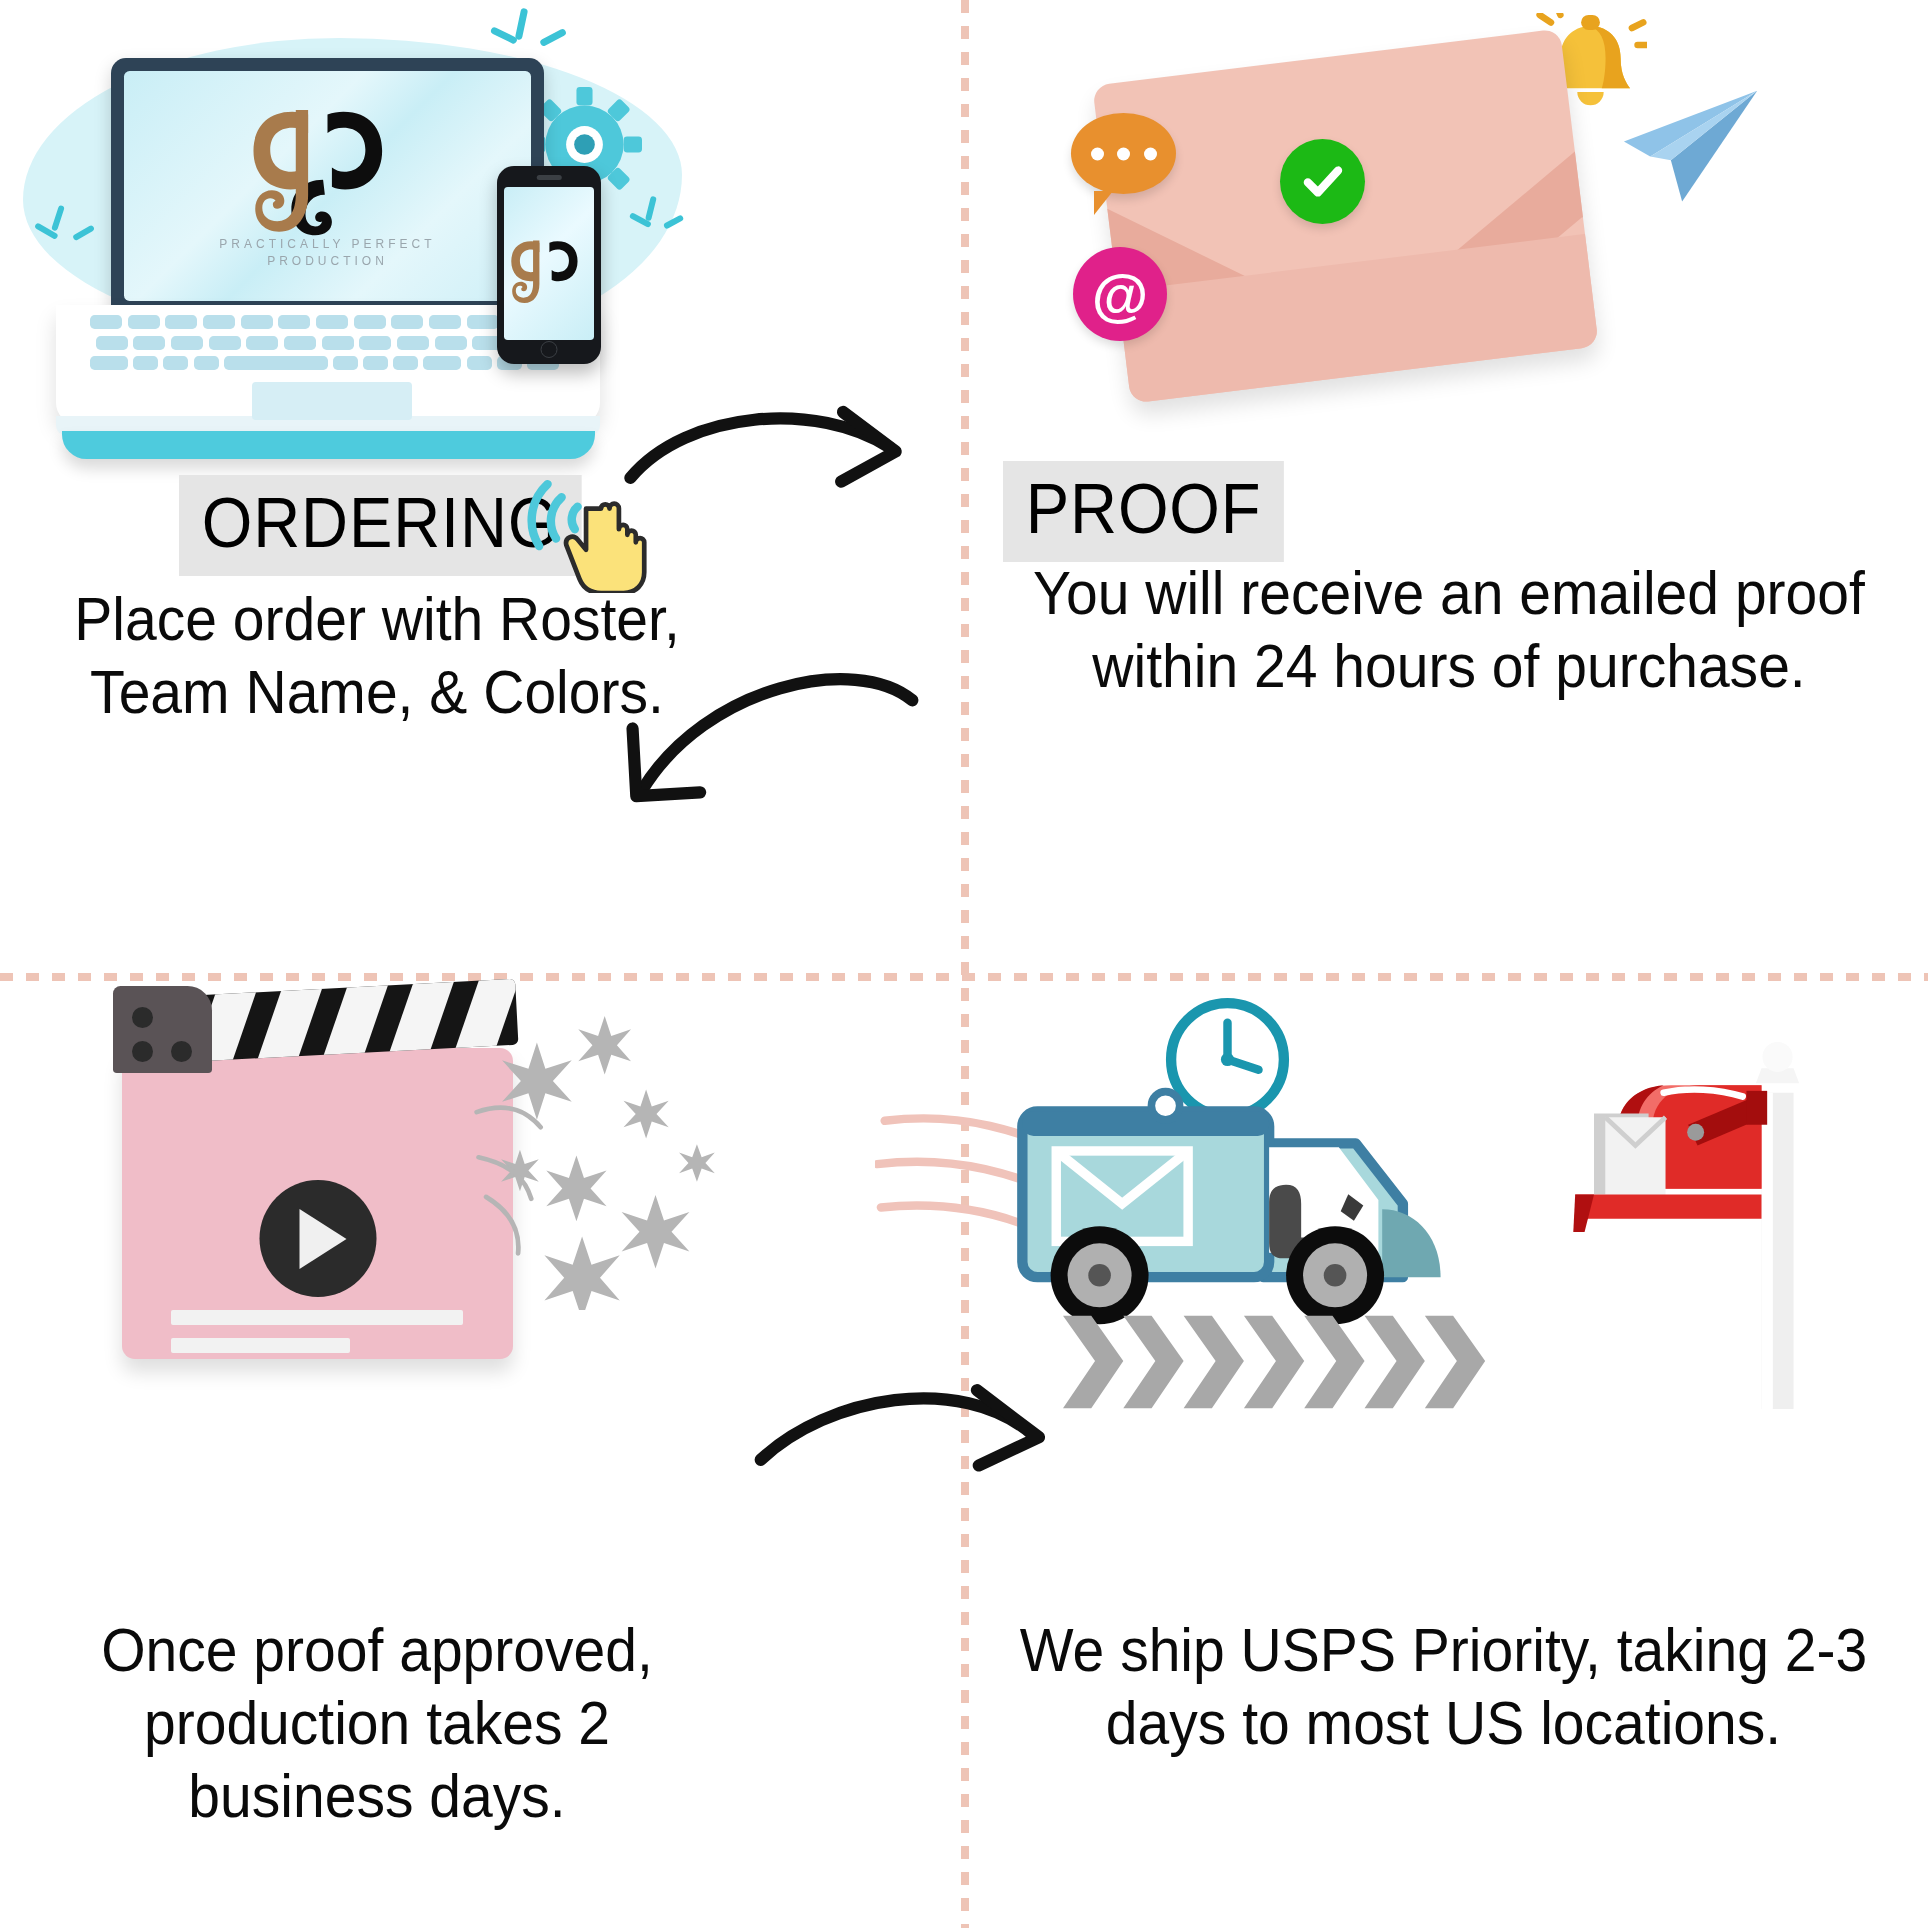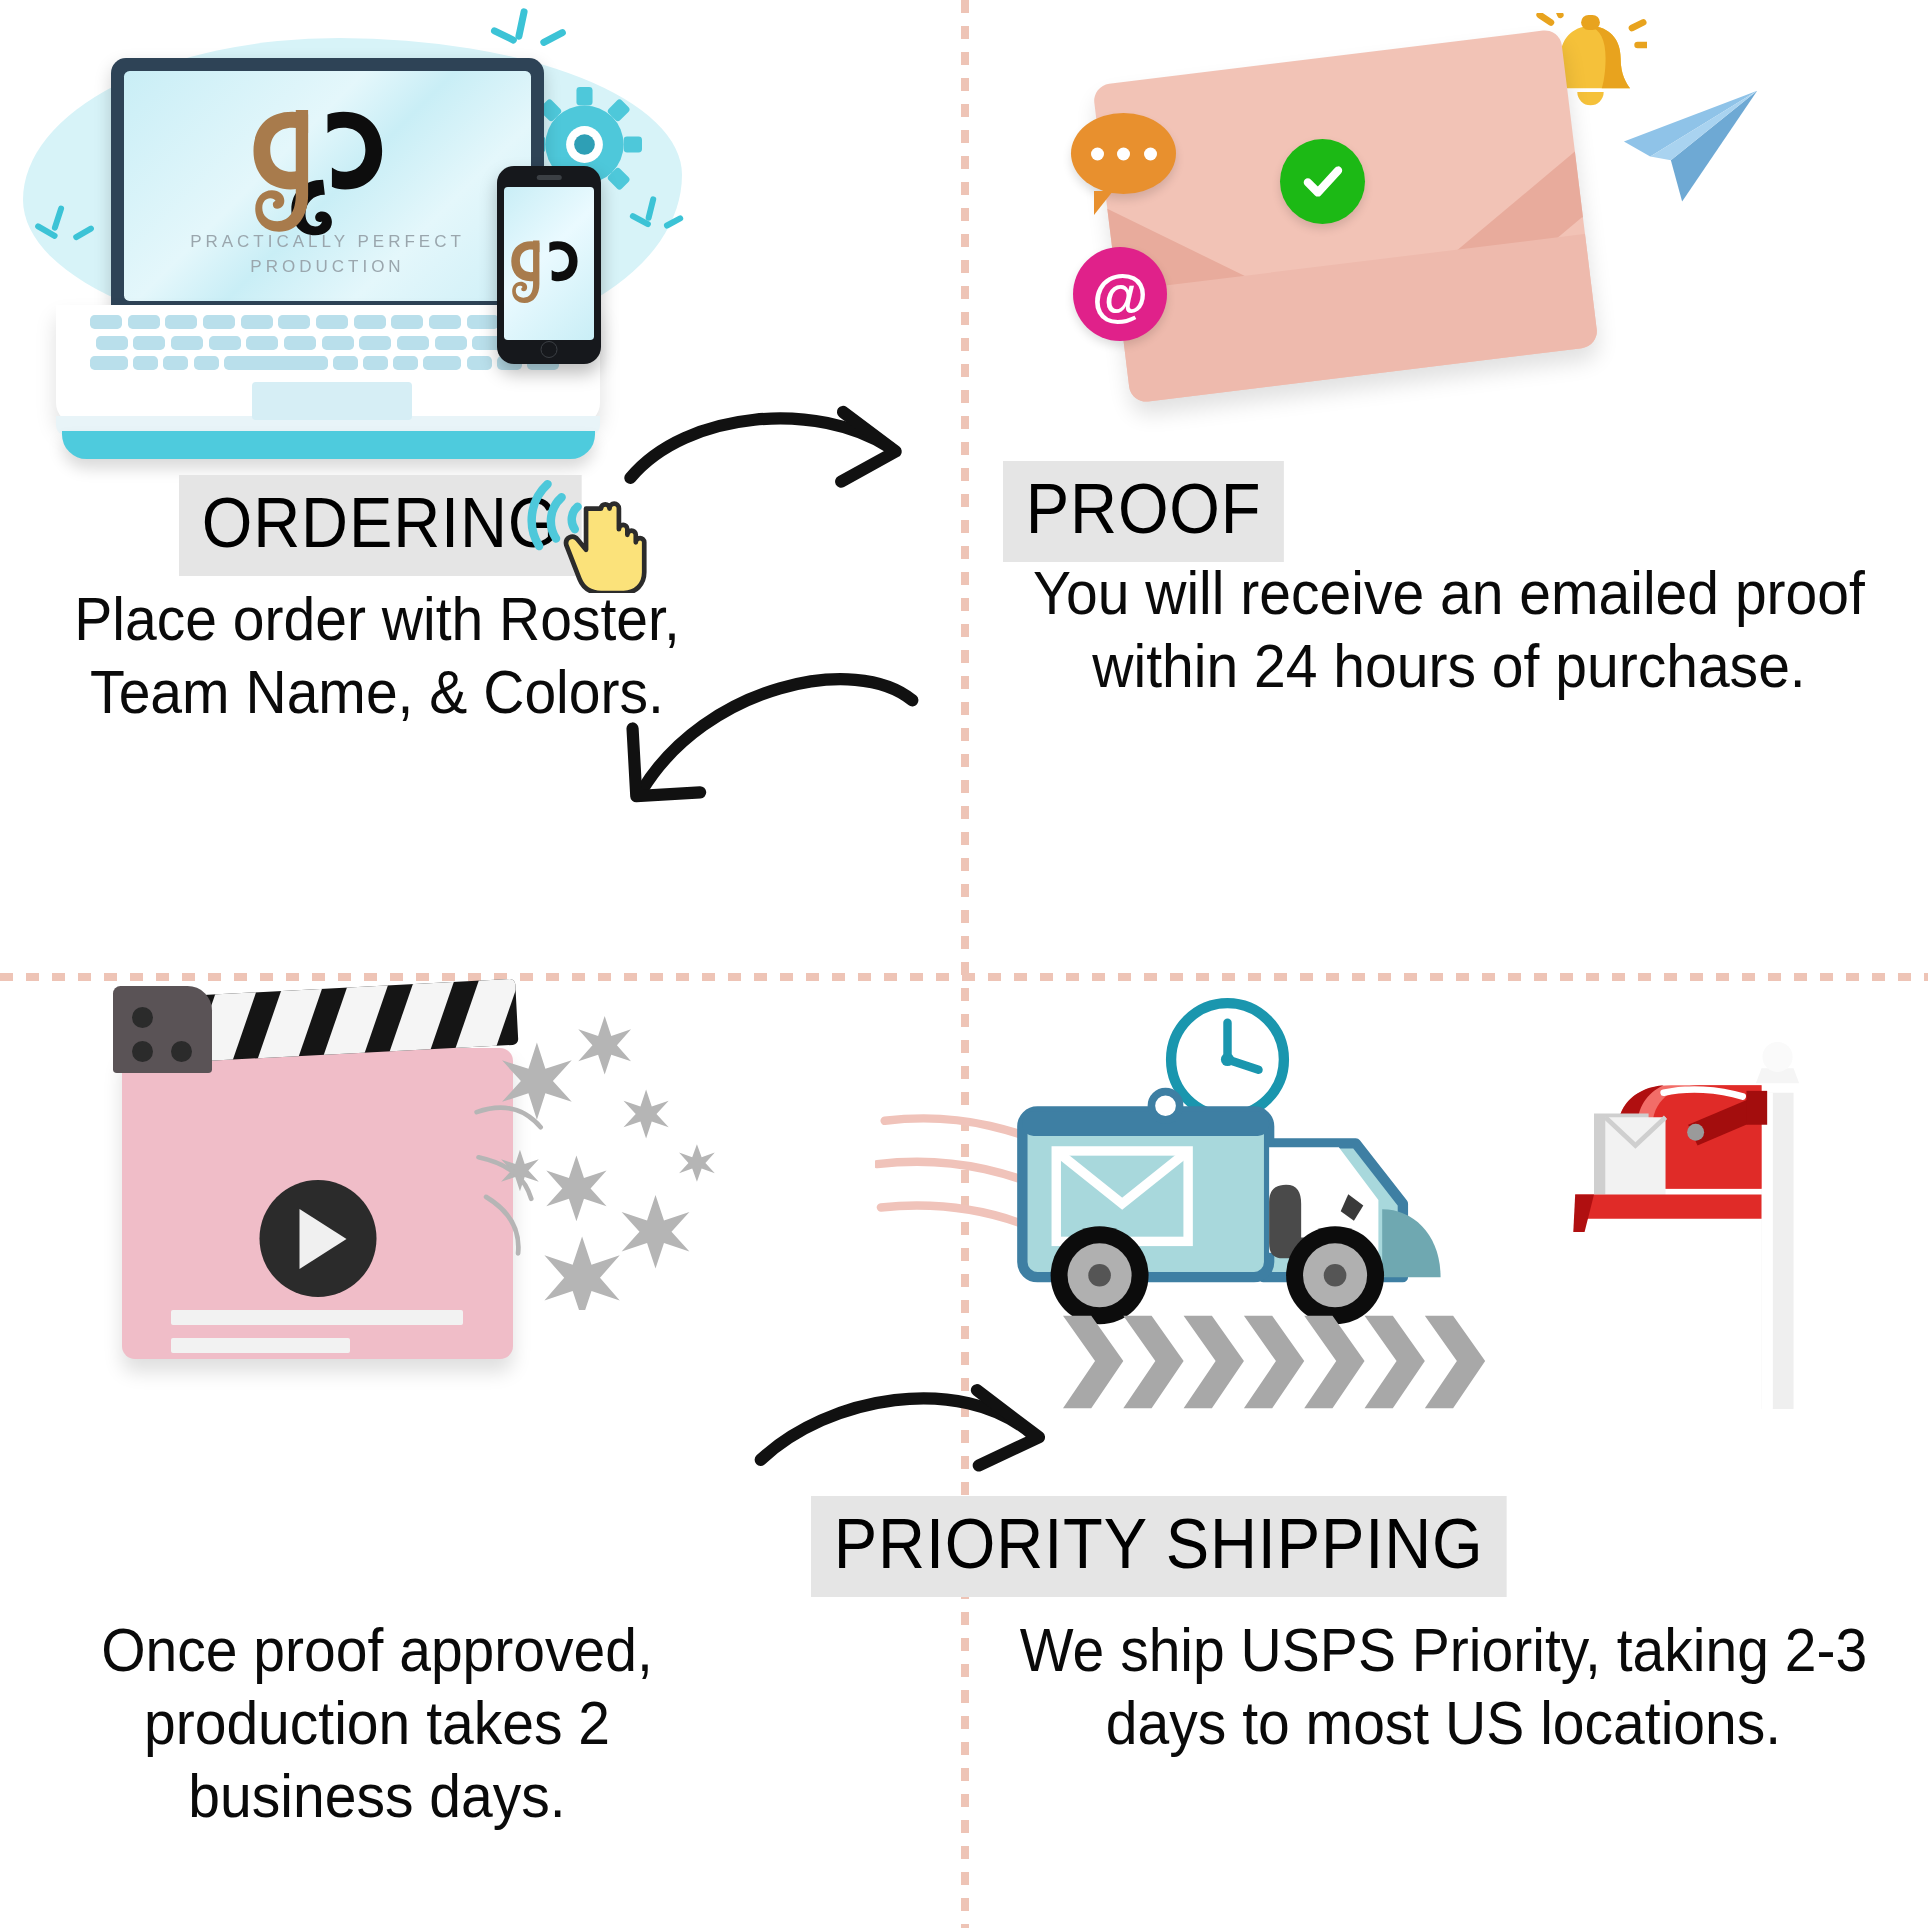--- a/index.html
+++ b/index.html
@@ -36,22 +36,22 @@
   .spark{position:absolute;}
   .spark i{position:absolute;display:block;background:#3cc3d6;border-radius:3.8px;}
 
   .laptop-screen{position:absolute;left:111px;top:58px;width:433px;height:252px;
      background:#2e4356;border-radius:15px 15px 3.8px 3.8px;
      box-shadow:0 7.5px 17px rgba(0,0,0,.18);}
   .laptop-inner{position:absolute;left:13px;top:13px;right:13px;bottom:9.4px;
      background:linear-gradient(135deg,#c9eef6 0%,#e4f7fb 38%,#c9eef6 52%,#e4f7fb 72%,#cdeff7 100%);
      border-radius:5.6px;overflow:hidden;}
   .logo-mark{position:absolute;left:0;right:0;top:24.5px;height:141px;}
-  .brand{position:absolute;left:0;right:0;top:159px;text-align:center;
-     color:#9aa6ad;font-size:17px;letter-spacing:4px;line-height:1.45;
+  .brand{position:absolute;left:0;right:0;top:165px;text-align:center;
+     color:#9aa6ad;font-size:12px;letter-spacing:4px;line-height:1.45;
      font-family:"Liberation Sans",sans-serif;}
   .laptop-base{position:absolute;left:56px;top:305px;width:544px;height:119px;
      background:#fff;border-radius:0 0 21px 21px;box-shadow:0 13px 21px rgba(0,0,0,.13);}
   .lb-lip{position:absolute;left:56px;top:416px;width:544px;height:19px;background:#e8f4f8;border-radius:0 0 9.4px 9.4px;}
   .lb-edge{position:absolute;left:62px;top:431px;width:533px;height:28px;background:#4ecbdd;border-radius:0 0 24.5px 24.5px;
      box-shadow:0 9.4px 15px rgba(0,0,0,.15);}
   .keys{position:absolute;left:90px;top:315px;width:480px;height:58px;}
   .keys b{position:absolute;display:block;background:#b9dfeb;border-radius:4.7px;height:14px;}
   .trackpad{position:absolute;left:252px;top:382px;width:160px;height:38px;background:#d6eef5;border-radius:3.8px;}
 
@@ -453,23 +453,20 @@
 
         <path d="M34 82 l58 0 0 86 -58 0 z" fill="#cfcfcf"></path>
         <path d="M46 86 l64 0 0 88 -64 0 z" fill="#f2f2f2"></path>
         <path d="M46 86 l32 30 32 -30" fill="none" stroke="#cfcfcf" stroke-width="5"></path>
 
         <path d="M14 168 l198 0 0 26 -186 0 z" fill="#e02b28"></path>
         <path d="M14 168 l20 0 -10 40 -12 0 z" fill="#b00f10"></path>
       </svg>
     </div>
 
-    <div class="title-wrap" style="left:-158px;top:516px;">
-      <div class="title">PRIORITY SHIPPING</div>
-    </div>
 
     <div class="body-text" style="left:-15px;top:633px;width:979px;">We ship USPS Priority, taking 2-3 days to most US locations.</div>
   </div>
 
   <div class="arrow" style="left:621px;top:395px;">
     <svg viewBox="0 0 320 120" width="301" height="113">
       <path d="M10 88 C70 16 210 6 286 56" fill="none" stroke="#111" stroke-width="13" stroke-linecap="round"></path>
       <path d="M236 18 L292 60 L234 92" fill="none" stroke="#111" stroke-width="13" stroke-linecap="round" stroke-linejoin="round"></path>
     </svg>
   </div>

